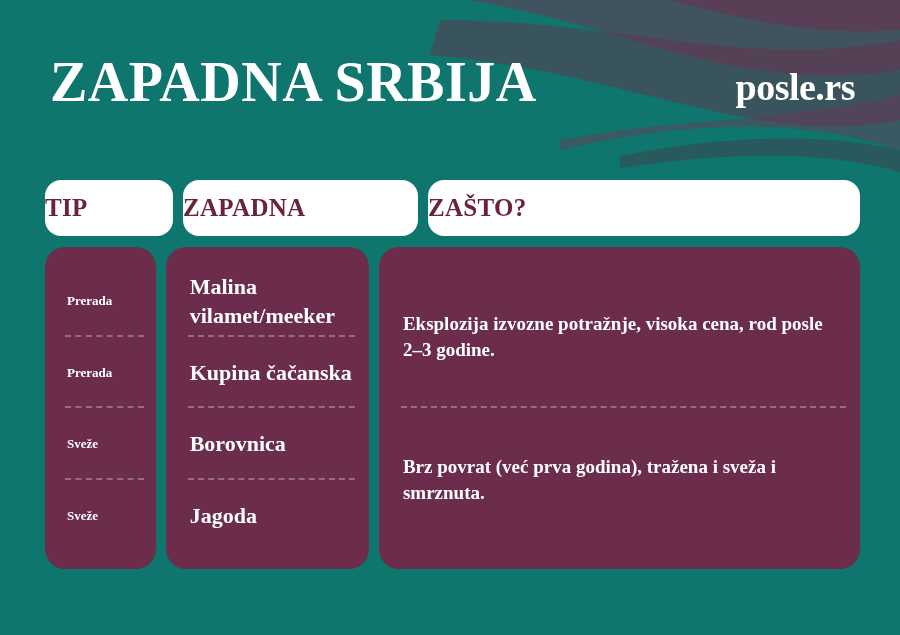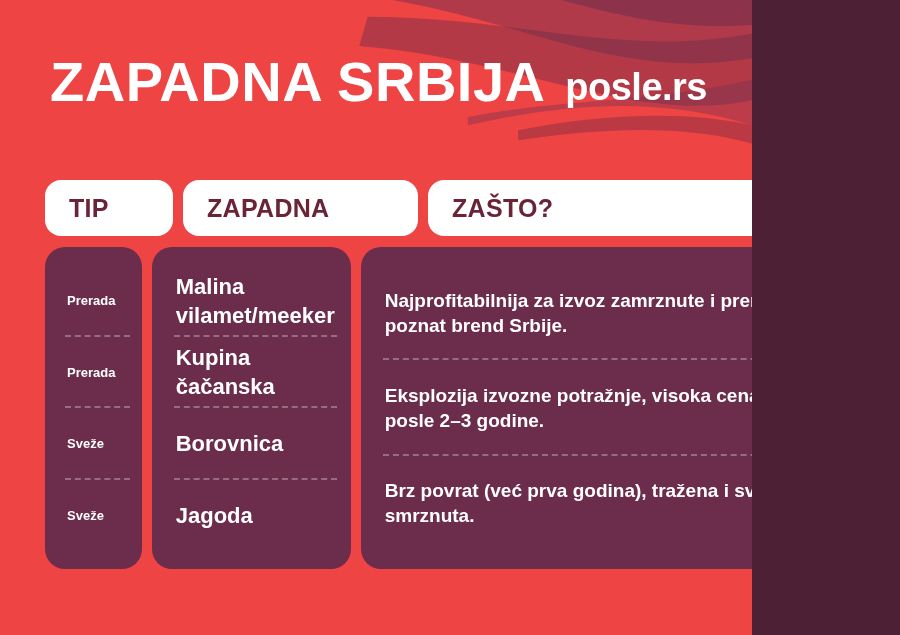--- a/index.html
+++ b/index.html
@@ -9,24 +9,25 @@
   }
   body {
     width: 900px;
     height: 635px;
     overflow: hidden;
     font-family: "Liberation Sans", sans-serif;
   }
 
   #infographic {
     position: relative;
-    width: 752px;
+    width: 900px;
     height: 635px;
-    background: #ef4444;
+    background: #0f766e;
     overflow: hidden;
+    font-family: Liberation Serif, serif;
   }
 
   
   .waves {
     position: absolute;
     inset: 0;
     pointer-events: none;
   }
 
   
@@ -67,21 +68,20 @@
     gap: 10px;
     height: 56px;
   }
 
   .col-head {
     background: #ffffff;
     border-radius: 16px;
     display: flex;
     align-items: center;
     box-sizing: border-box;
-    padding-left: 24px;
   }
   .col-head-label {
     color: #6b2338;
     font-size: 25px;
     font-weight: bold;
     letter-spacing: 0.3px;
     white-space: nowrap;
   }
 
   .body-row {
@@ -202,23 +202,20 @@
         <div class="cell">
           <span class="cell-text">Borovnica</span>
         </div>
         <div class="cell">
           <span class="cell-text">Jagoda</span>
         </div>
       </div>
 
       <div class="col-card col-3">
         <div class="cell">
-          <span class="cell-text">Najprofitabilnija za izvoz zamrznute i prerađene, poznat brend Srbije.</span>
-        </div>
-        <div class="cell">
           <span class="cell-text">Eksplozija izvozne potražnje, visoka cena, rod posle 2–3 godine.</span>
         </div>
         <div class="cell">
           <span class="cell-text">Brz povrat (već prva godina), tražena i sveža i smrznuta.</span>
         </div>
       </div>
 
     </div>
   </div>
 </div>

